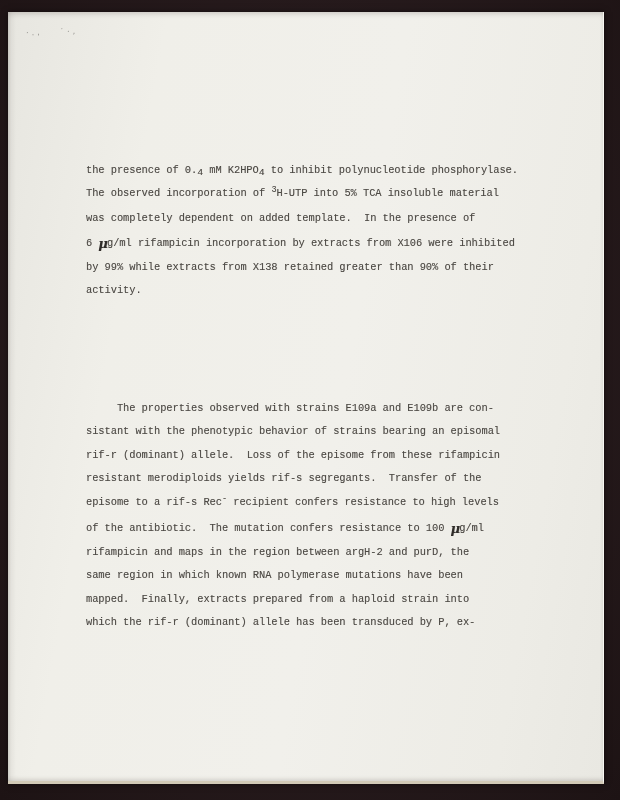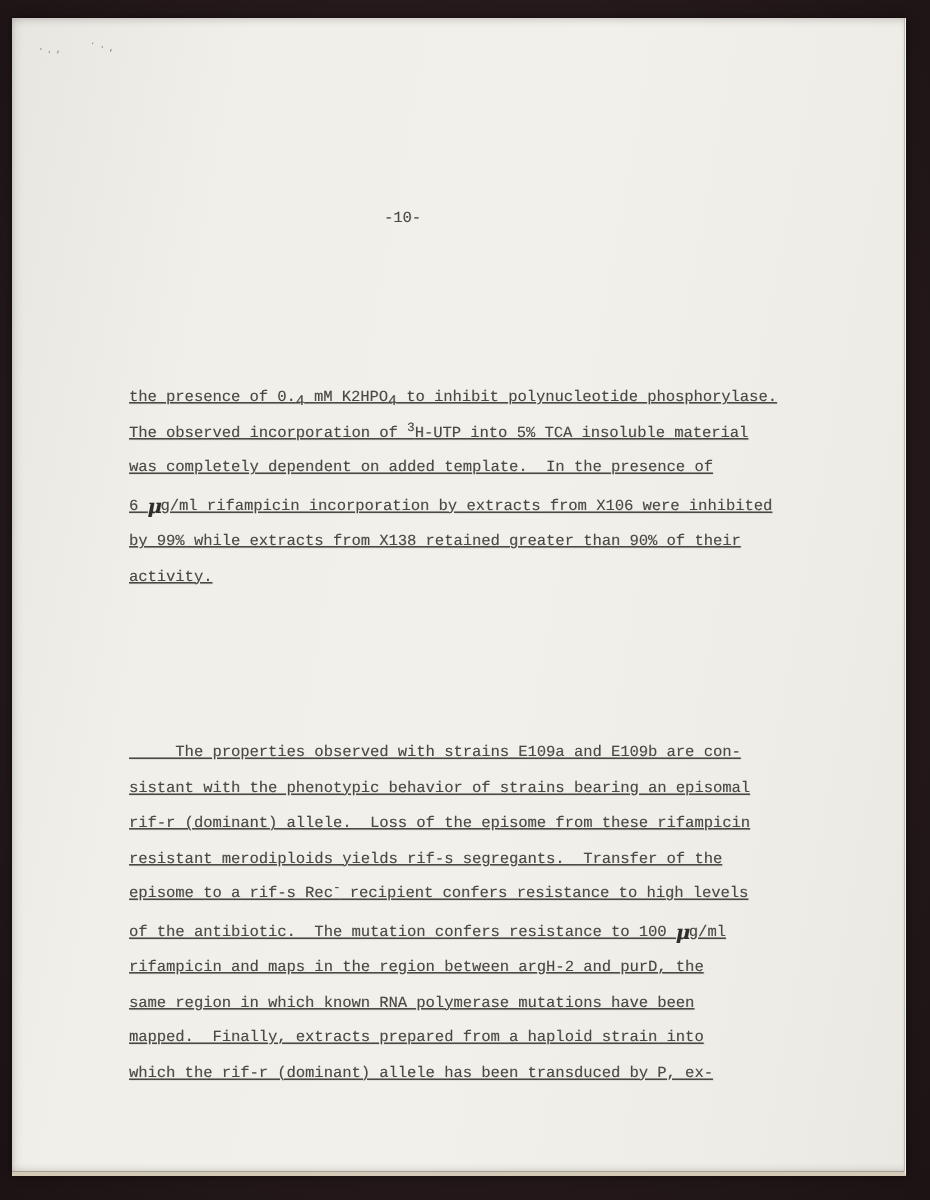--- a/index.html
+++ b/index.html
@@ -49,21 +49,21 @@
     font-size: 10.3px;
     line-height: 23.5px;
     white-space: pre;
     text-shadow: 0.3px 0.2px 0.3px rgba(76,73,68,0.35);
   }
   .page-number {
     padding-left: 170px;
     margin-bottom: 24px;
   }
   .heading { margin-top: 18px; }
-  .line { white-space: pre; text-decoration: underline; }
+  .line { white-space: pre; }
   .sup {
     font-size: 0.82em;
     position: relative;
     top: -0.42em;
   }
   .sub {
     font-size: 0.95em;
     position: relative;
     top: 0.28em;
   }
@@ -84,21 +84,20 @@
 </style>
 </head>
 <body>
 
 <div class="scene">
   <div class="paper">
     <span class="pencil-mark pencil-left">·.‚</span>
     <span class="pencil-mark pencil-right">˙·,</span>
 
     <div class="content">
-      <div class="page-number">-10-</div>
 
       <div class="paragraph"><div class="line">the presence of 0.<span class="sub">4</span> mM K2HPO<span class="sub">4</span> to inhibit polynucleotide phosphorylase.</div><div class="line">The observed incorporation of <span class="sup">3</span>H-UTP into 5% TCA insoluble material</div><div class="line">was completely dependent on added template.  In the presence of</div><div class="line">6 <span class="hand">μ</span>g/ml rifampicin incorporation by extracts from X106 were inhibited</div><div class="line">by 99% while extracts from X138 retained greater than 90% of their</div><div class="line">activity.</div></div>
 
 
       <div class="paragraph"><div class="line">     The properties observed with strains E109a and E109b are con-</div><div class="line">sistant with the phenotypic behavior of strains bearing an episomal</div><div class="line">rif-r (dominant) allele.  Loss of the episome from these rifampicin</div><div class="line">resistant merodiploids yields rif-s segregants.  Transfer of the</div><div class="line">episome to a rif-s Rec<span class="sup">-</span> recipient confers resistance to high levels</div><div class="line">of the antibiotic.  The mutation confers resistance to 100 <span class="hand">μ</span>g/ml</div><div class="line">rifampicin and maps in the region between argH-2 and purD, the</div><div class="line">same region in which known RNA polymerase mutations have been</div><div class="line">mapped.  Finally, extracts prepared from a haploid strain into</div><div class="line">which the rif-r (dominant) allele has been transduced by P, ex-</div></div>
     </div>
   </div>
 </div>
 
 </body></html>

